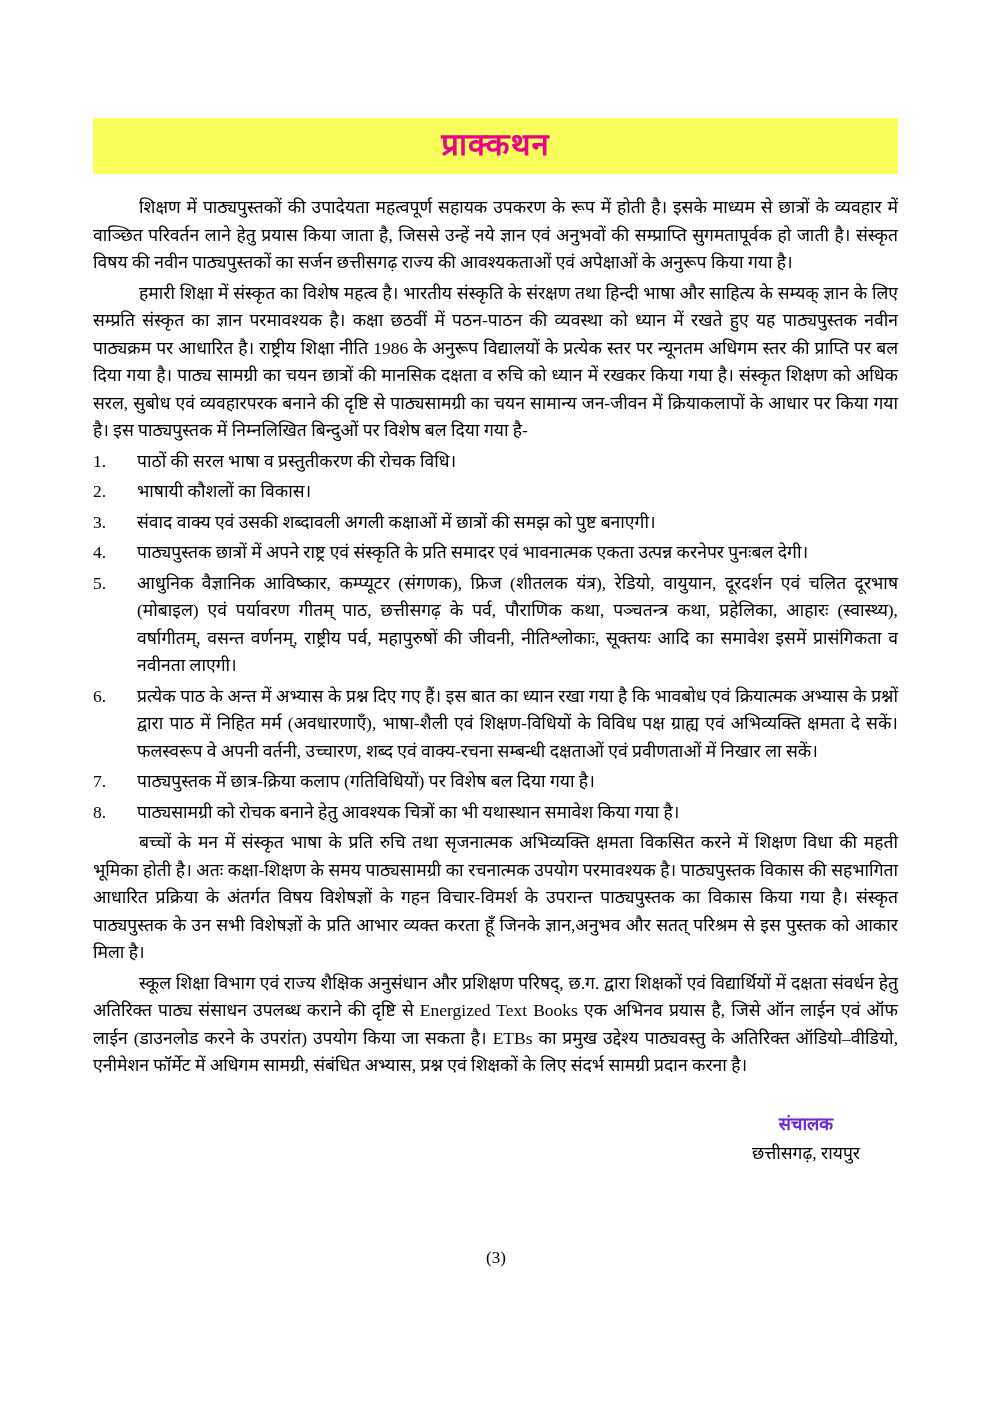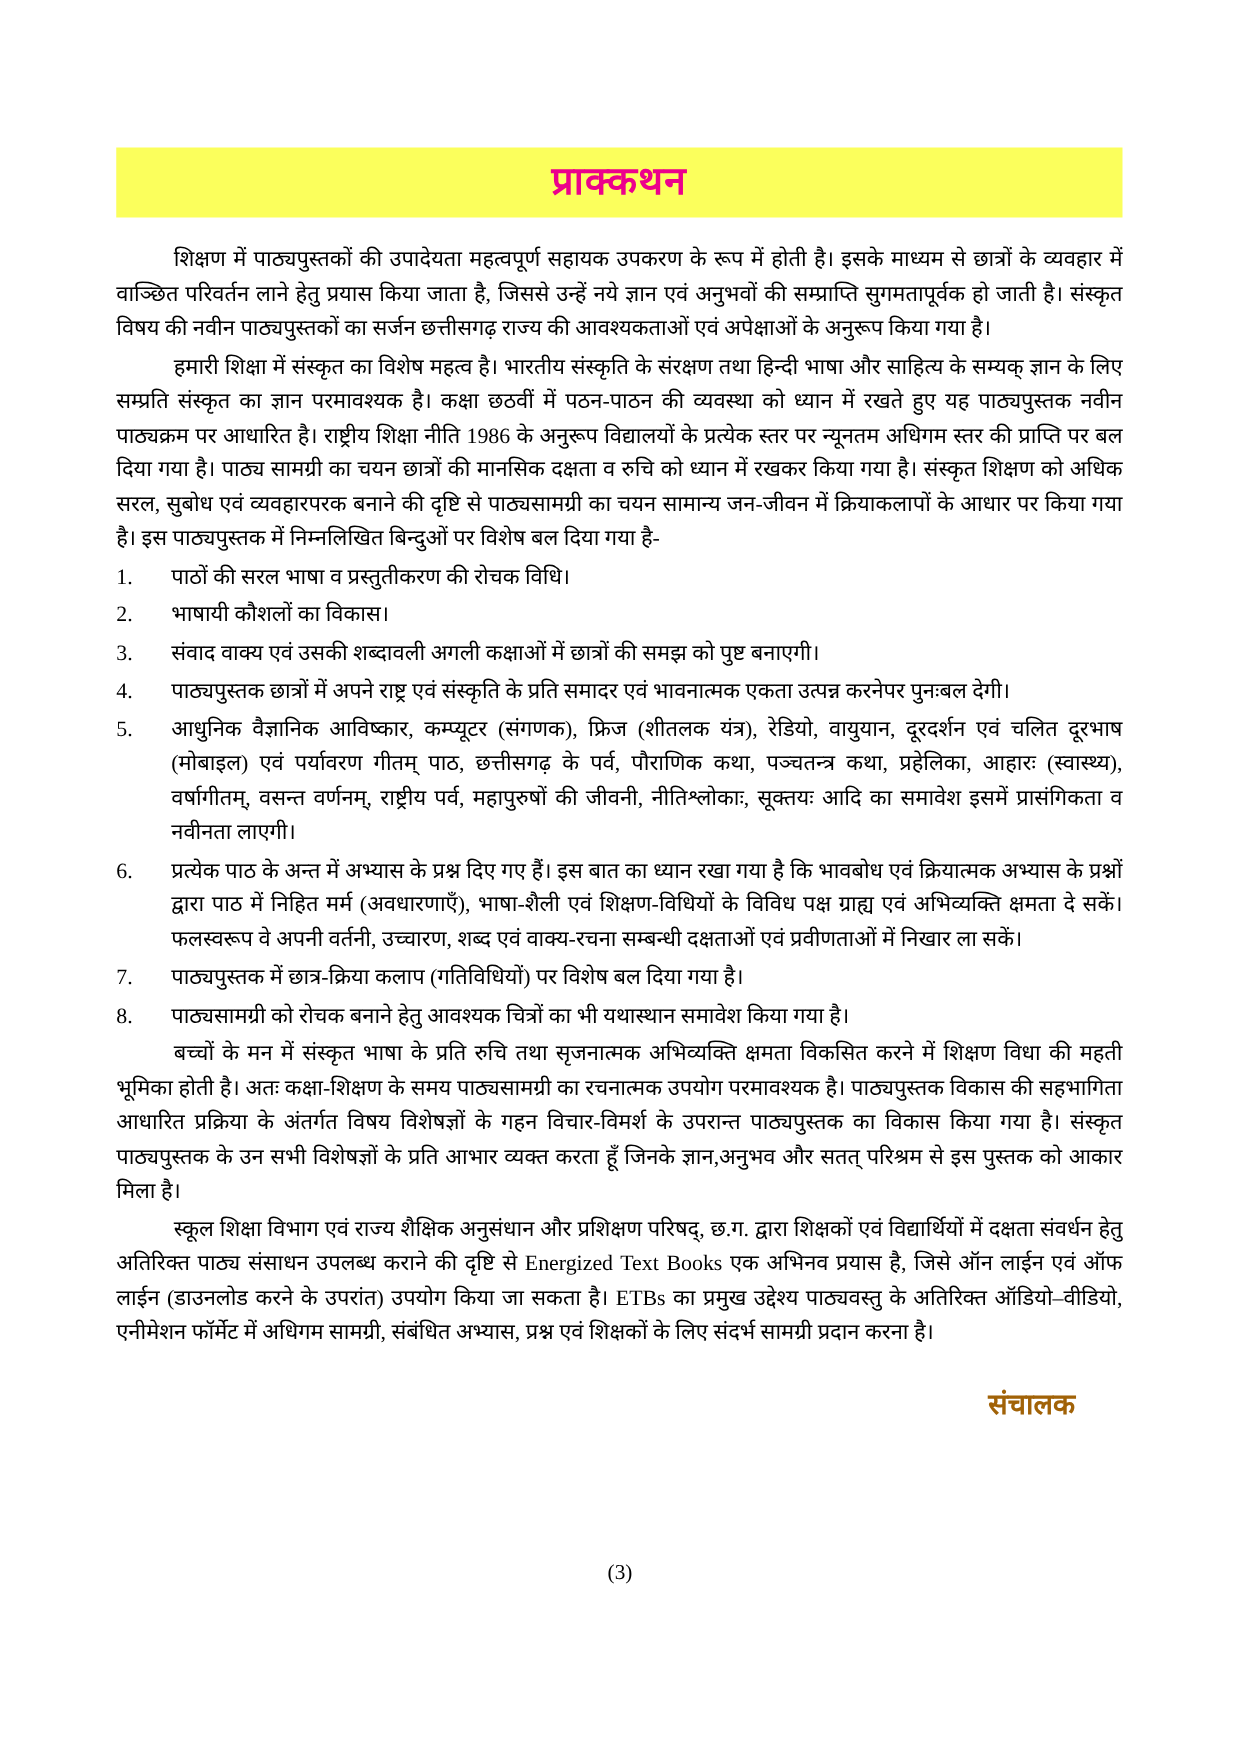--- a/index.html
+++ b/index.html
@@ -60,23 +60,23 @@
     font-weight: normal;
     font-family: "Liberation Serif", serif;
   }
   .signature {
     float: right;
     text-align: center;
     margin-top: 26px;
     margin-right: 38px;
   }
   .sig-designation {
-    color: #a16207;
+    color: #6d28d9;
     font-weight: bold;
-    font-size: 23px;
+    font-size: 18px;
     line-height: 30px;
   }
   .sig-org {
     font-size: 17.5px;
     line-height: 29px;
   }
   .sig-place {
     font-size: 17.5px;
     line-height: 29px;
   }
@@ -136,18 +136,19 @@
         <span class="txt">पाठ्यसामग्री को रोचक बनाने हेतु आवश्यक चित्रों का भी यथास्थान समावेश किया गया है।</span>
       </div>
     </div>
 
     <p class="para">बच्चों के मन में संस्कृत भाषा के प्रति रुचि तथा सृजनात्मक अभिव्यक्ति क्षमता विकसित करने में शिक्षण विधा की महती भूमिका होती है। अतः कक्षा-शिक्षण के समय पाठ्यसामग्री का रचनात्मक उपयोग परमावश्यक है। पाठ्यपुस्तक विकास की सहभागिता आधारित प्रक्रिया के अंतर्गत विषय विशेषज्ञों के गहन विचार-विमर्श के उपरान्त पाठ्यपुस्तक का विकास किया गया है। संस्कृत पाठ्यपुस्तक के उन सभी विशेषज्ञों के प्रति आभार व्यक्त करता हूँ जिनके ज्ञान,अनुभव और सतत् परिश्रम से इस पुस्तक को आकार मिला है।</p>
 
     <p class="para"><span>स्कूल शिक्षा विभाग एवं राज्य शैक्षिक अनुसंधान और प्रशिक्षण परिषद्, छ.ग. द्वारा शिक्षकों एवं विद्यार्थियों में दक्षता संवर्धन हेतु अतिरिक्त पाठ्य संसाधन उपलब्ध कराने की दृष्टि से </span><span class="latin-bold">Energized Text Books</span><span> एक अभिनव प्रयास है, जिसे ऑन लाईन एवं ऑफ लाईन (डाउनलोड करने के उपरांत) उपयोग किया जा सकता है। </span><span class="latin-bold">ETBs</span><span> का प्रमुख उद्देश्य पाठ्यवस्तु के अतिरिक्त ऑडियो–वीडियो, एनीमेशन फॉर्मेट में अधिगम सामग्री, संबंधित अभ्यास, प्रश्न एवं शिक्षकों के लिए संदर्भ सामग्री प्रदान करना है।</span></p>
 
     <div class="signature">
       <div class="sig-designation">संचालक</div>
+      <div class="sig-place">छत्तीसगढ़, रायपुर</div>
     </div>
 
   </div>
 
   <div class="page-number">(3)</div>
 </div>
 
 </body></html>

